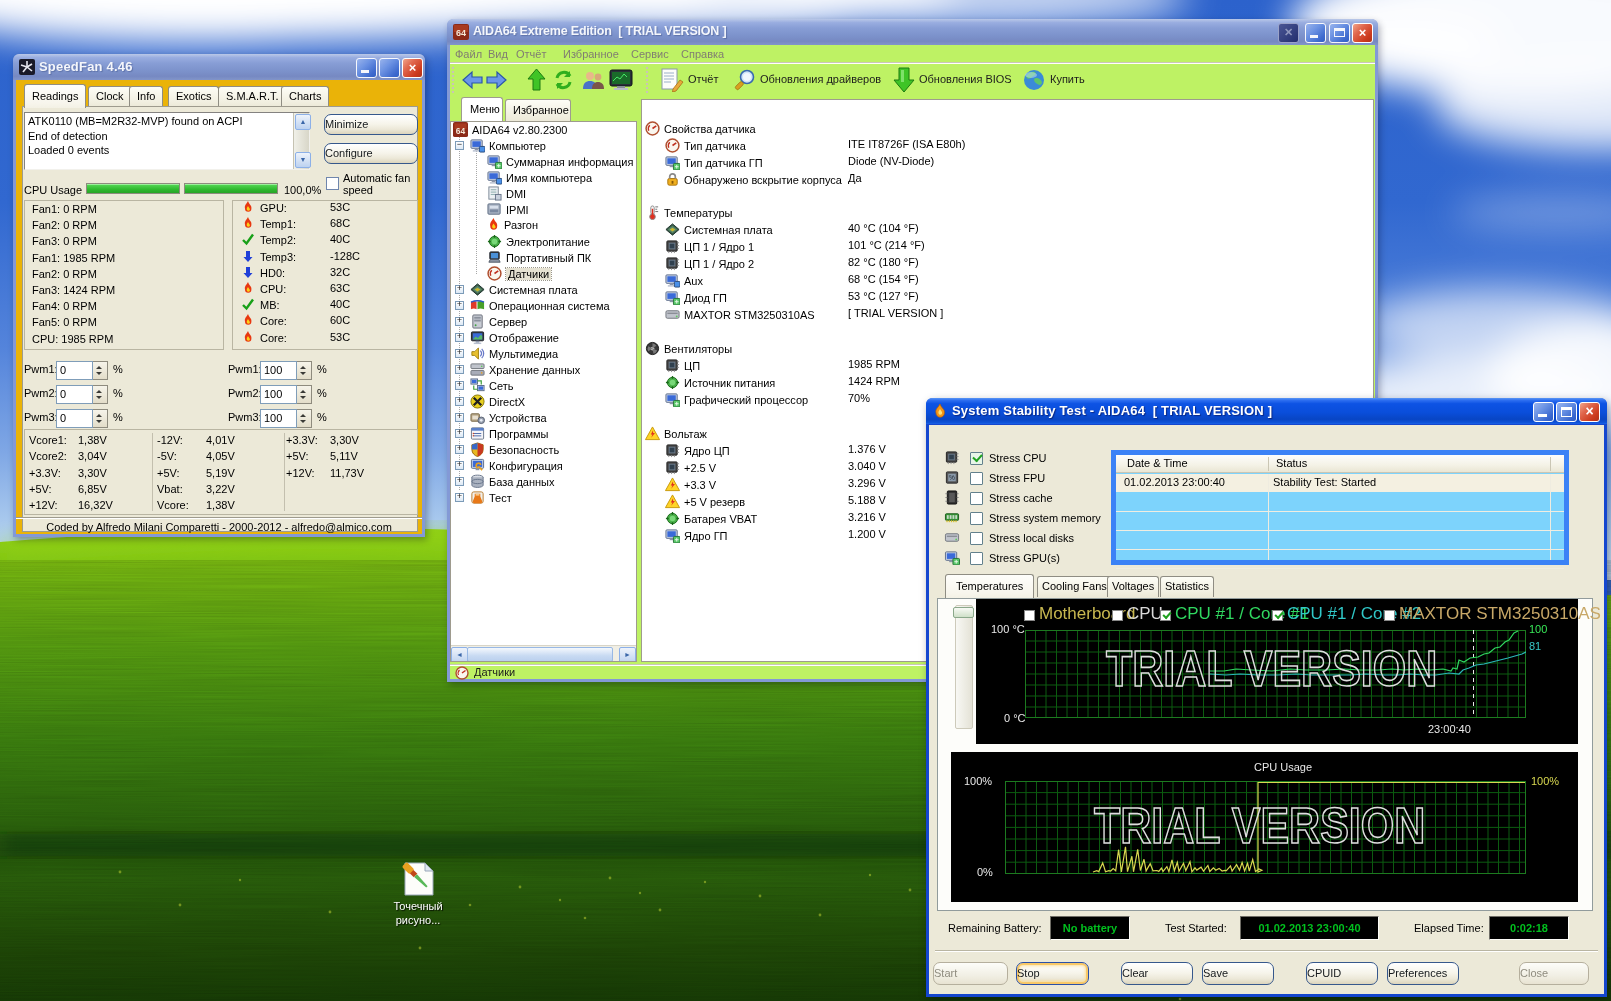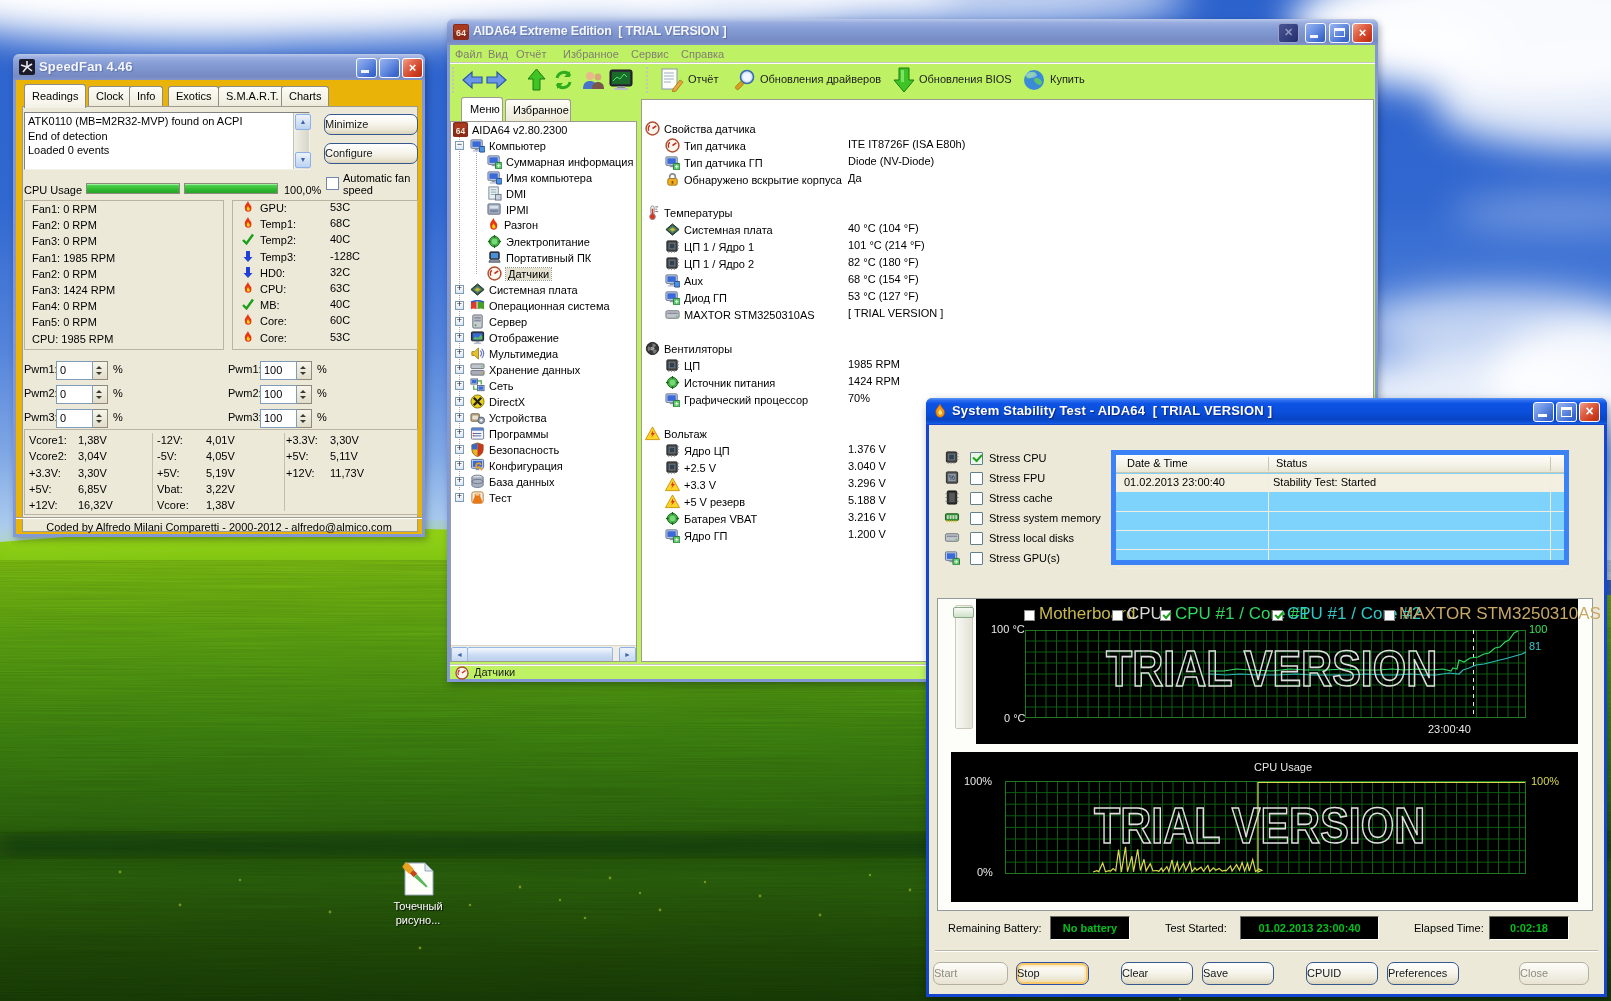--- a/index.html
+++ b/index.html
@@ -814,20 +814,26 @@
           <div class="a" style="left:157px;top:2px">Stability Test: Started</div>
       </div>
       <div class="a" style="left:152px;top:19px;width:1px;bottom:0;background:#efece0"></div>
       <div class="a" style="left:434px;top:19px;width:1px;bottom:0;background:#efece0"></div>
       <div class="a" style="left:0;top:56px;right:0;height:1px;background:#f0ede1"></div>
       <div class="a" style="left:0;top:75px;right:0;height:1px;background:#f0ede1"></div>
       <div class="a" style="left:0;top:94px;right:0;height:1px;background:#f0ede1"></div>
       <div class="a" style="left:0;top:113px;right:0;height:1px;background:#f0ede1"></div>
     </div>
 
+    <div class="tabrow a" style="left:16px;top:149px;width:400px;height:25px">
+      <div class="tab sel" style="left:0;padding-left:10px;padding-right:10px">Temperatures</div>
+      <div class="tab" style="left:92px;padding-left:4px;padding-right:4px">Cooling Fans</div>
+      <div class="tab" style="left:162px;padding-left:4px;padding-right:4px">Voltages</div>
+      <div class="tab" style="left:215px;padding-left:4px;padding-right:4px">Statistics</div>
+    </div>
 
     <div class="a" style="left:8px;top:173px;width:656px;height:313px;background:#fdfdfa;border:1px solid #919b9c">
 
       <div class="a" style="left:17px;top:6px;width:18px;height:124px;background:linear-gradient(90deg,#f8f8f4,#e4e2d6);border:1px solid #cdcaba;border-radius:2px"></div>
       <div class="a" style="left:15px;top:8px;width:21px;height:11px;background:linear-gradient(#f8faf5,#cfe0c8);border:1px solid #8aa88a;border-radius:2px"></div>
 
       <div class="a g" style="left:38px;top:0;width:602px;height:145px">
         <div class="gleg" style="left:48px"><span class="gcb"></span><span style="color:#c8b850">Motherboard</span></div>
         <div class="gleg" style="left:136px"><span class="gcb"></span><span style="color:#d8d8d8">CPU</span></div>
         <div class="gleg" style="left:184px"><span class="gcb ck"></span><span style="color:#30d860">CPU #1 / Core #1</span></div>

